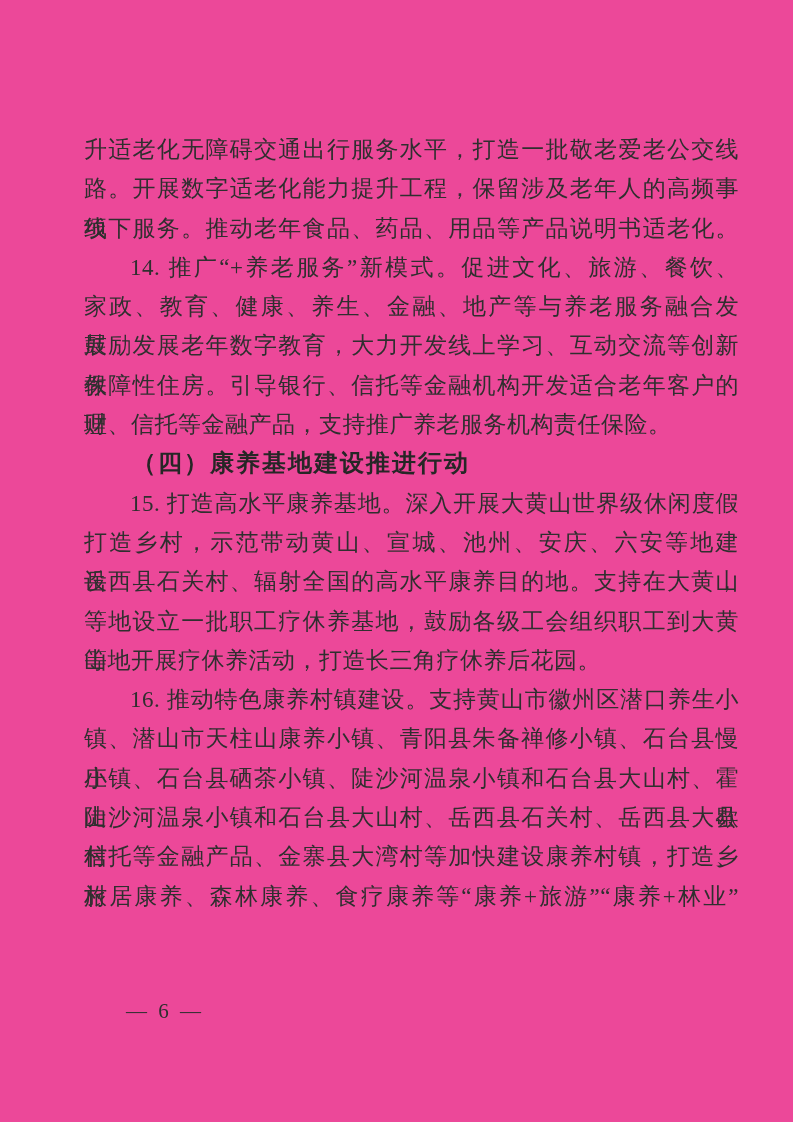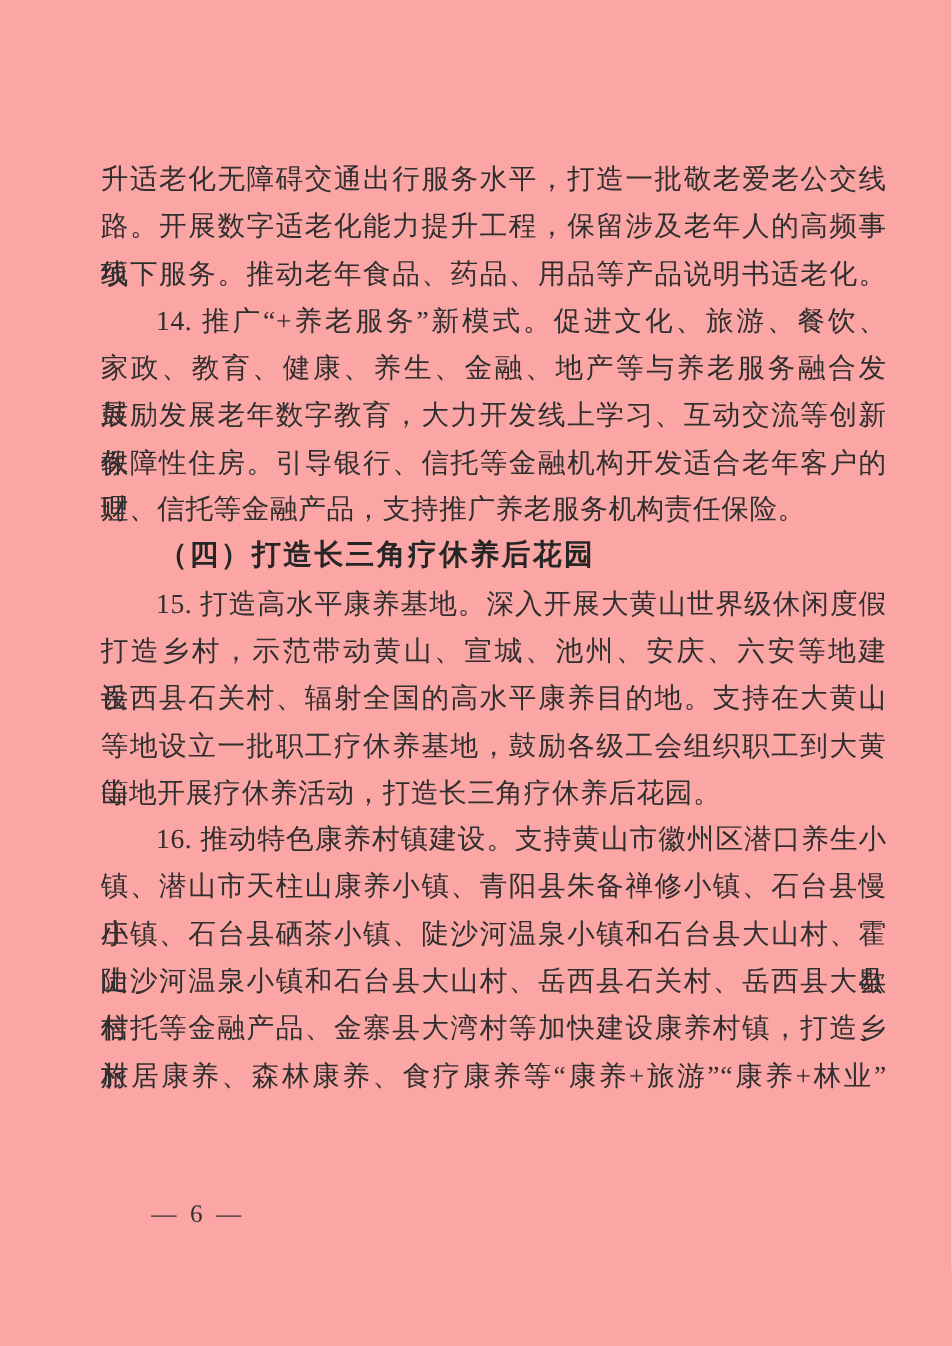--- a/index.html
+++ b/index.html
@@ -10,21 +10,21 @@
     width: 793px;
     height: 1122px;
     background: #ffffff;
     font-family: "Liberation Serif", serif;
     position: relative;
     overflow: hidden;
   }
   .page {
     position: absolute;
     inset: 0;
-    background: #fca5a5;
+    background: #ec4899;
     font-family: Liberation Serif, serif;
   }
   .text-block {
     position: absolute;
     left: 84px;
     top: 130px;
     width: 655px;
     color: #2f2f2f;
   }
   .line {
@@ -73,21 +73,21 @@
 <div class="page">
   <div class="text-block">
     <div class="line jf">升适老化无障碍交通出行服务水平，打造一批敬老爱老公交线</div>
     <div class="line jf">路。开展数字适老化能力提升工程，保留涉及老年人的高频事项</div>
     <div class="line jf">线下服务。推动老年食品、药品、用品等产品说明书适老化。</div>
     <div class="line jf ind">14. 推广“+养老服务”新模式。促进文化、旅游、餐饮、</div>
     <div class="line jf">家政、教育、健康、养生、金融、地产等与养老服务融合发展。</div>
     <div class="line jf">鼓励发展老年数字教育，大力开发线上学习、互动交流等创新教</div>
     <div class="line jf">保障性住房。引导银行、信托等金融机构开发适合老年客户的理</div>
     <div class="line pe">财、信托等金融产品，支持推广养老服务机构责任保险。</div>
-    <div class="line pe ind heading">（四）打造长三角疗休养后花园</div>
+    <div class="line pe ind heading">（四）康养基地建设推进行动</div>
     <div class="line jf ind">15. 打造高水平康养基地。深入开展大黄山世界级休闲度假</div>
     <div class="line jf">打造乡村，示范带动黄山、宣城、池州、安庆、六安等地建设，</div>
     <div class="line jf">岳西县石关村、辐射全国的高水平康养目的地。支持在大黄山</div>
     <div class="line jf">等地设立一批职工疗休养基地，鼓励各级工会组织职工到大黄山</div>
     <div class="line pe">等地开展疗休养活动，打造长三角疗休养后花园。</div>
     <div class="line jf ind">16. 推动特色康养村镇建设。支持黄山市徽州区潜口养生小</div>
     <div class="line jf">镇、潜山市天柱山康养小镇、青阳县朱备禅修小镇、石台县慢庄</div>
     <div class="line jf">小镇、石台县硒茶小镇、陡沙河温泉小镇和石台县大山村、霍山县</div>
     <div class="line jf">陡沙河温泉小镇和石台县大山村、岳西县石关村、岳西县大歇村、</div>
     <div class="line jf">信托等金融产品、金寨县大湾村等加快建设康养村镇，打造乡村</div>

